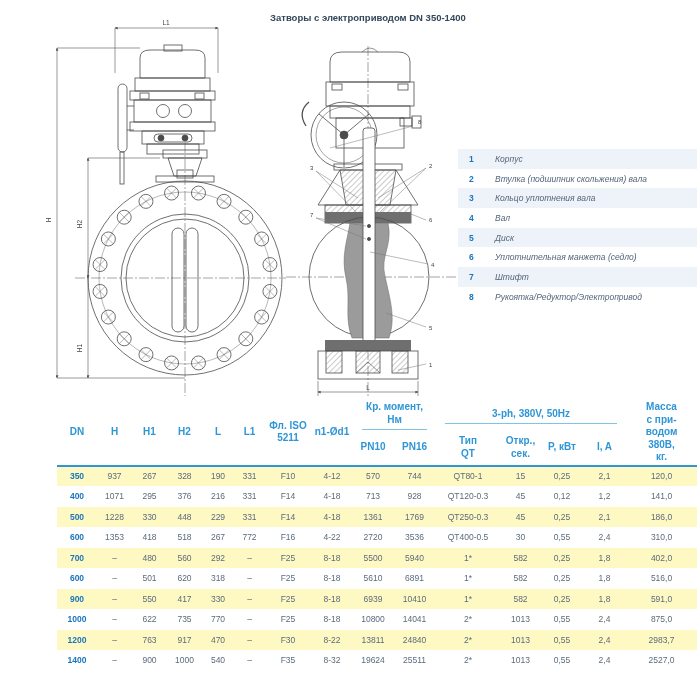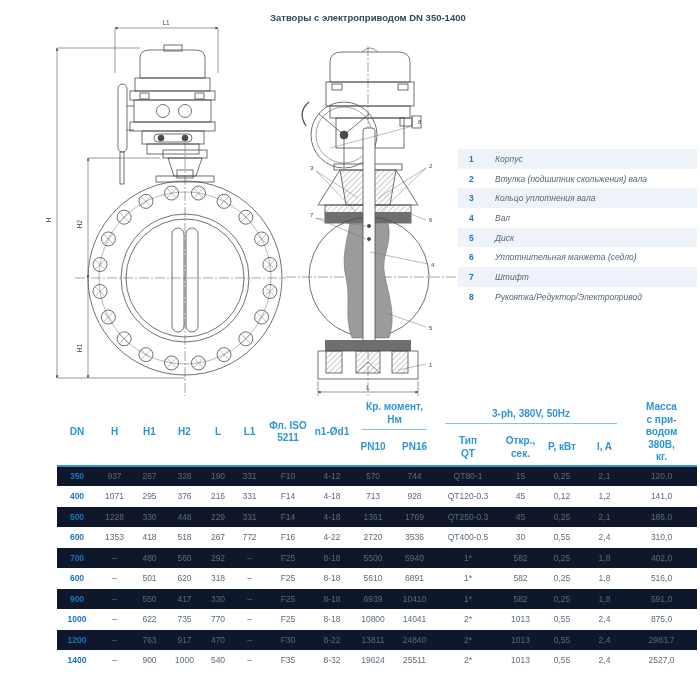--- a/index.html
+++ b/index.html
@@ -15,21 +15,21 @@
   .legend-label{color:#55657a;font-style:italic;}
   
   .tbl-wrap{position:absolute;left:57px;top:400px;width:640px;}
   table{border-collapse:collapse;table-layout:fixed;width:640px;}
   thead th{color:#2e96d5;font-weight:700;font-size:10px;line-height:1.25;text-align:center;
            vertical-align:middle;padding:1px 1px;white-space:pre-line;margin-top:26px;}
   th .grp{border-bottom:1px solid #7fc3e6;padding-bottom:3px;margin:0 8px;}
   thead tr.sub th{padding-top:3px;padding-bottom:4px;}
   tbody{border-top:2px solid #2e96d5;}
   tbody tr{height:20.5px;}
-  tbody tr.odd{background:#0f172a;}
+  tbody tr.odd{background:#fef9c3;}
   tbody td{text-align:center;font-size:8.5px;color:#5b6b7b;padding:0 1px;}
   tbody td.dn{color:#1b75bc;font-weight:700;}
   
   .footnotes{position:absolute;left:57px;top:675px;font-size:7.5px;color:#6a7682;line-height:11px;}
   
   .draw{position:absolute;}
   svg text.dim{font-family:"Liberation Sans",sans-serif;font-size:6.5px;fill:#444;}
   svg text.co{font-family:"Liberation Sans",sans-serif;font-size:6px;fill:#444;}
 </style>
 </head>

